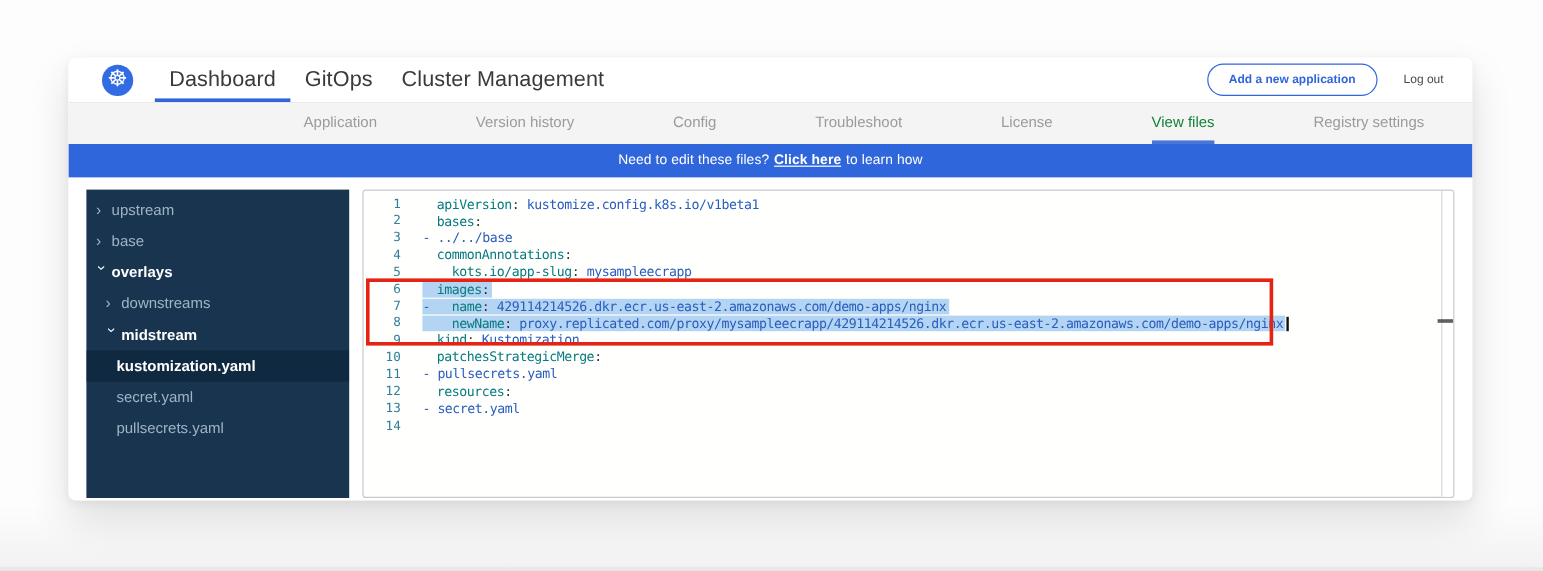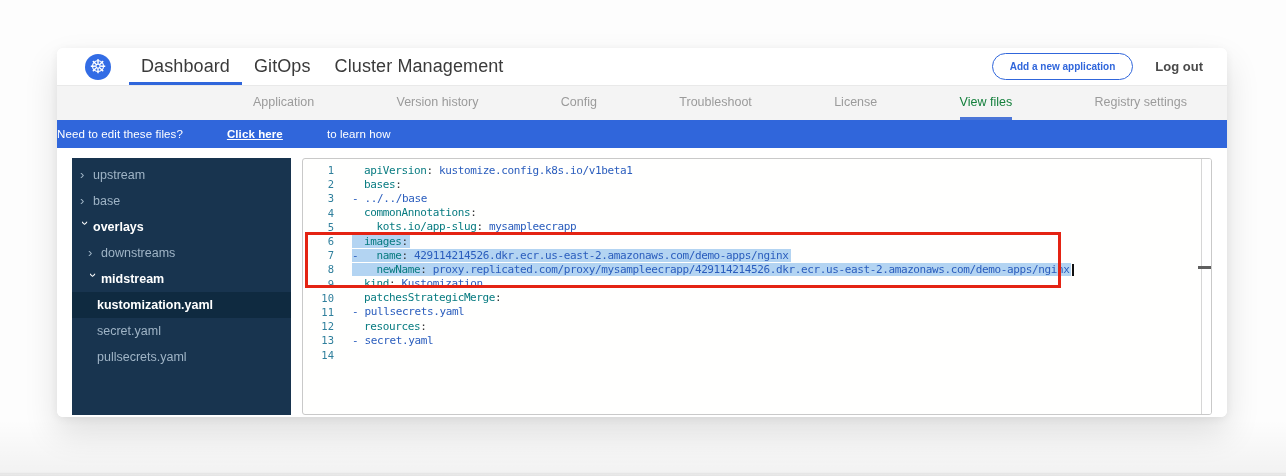--- a/index.html
+++ b/index.html
@@ -38,36 +38,36 @@
     cursor:pointer; white-space:nowrap;
   }
   .topnav-tab.active { border-bottom-color: var(--accent-blue); }
   .topnav-spacer { flex:1; }
   .add-app-btn {
     height:27px; padding:0 17px; border:1px solid var(--accent-blue);
     border-radius:15px; background:#fff; color:var(--accent-blue);
     font-size:10px; font-weight:700; line-height:25px; white-space:nowrap; cursor:pointer;
     font-family:"Liberation Sans",sans-serif;
   }
-  .logout { margin:0 24px 0 22px; font-size:13px; color:#4a4a4a; cursor:pointer; white-space:nowrap;font-weight:bold; }
+  .logout { margin:0 24px 0 22px; font-size:10px; color:#4a4a4a; cursor:pointer; white-space:nowrap; }
   
   .subnav {
     height:34px; background:#f4f4f4; display:flex; padding-left:196px;justify-content:space-between;
   }
   .subnav-tab {
     height:100%; display:flex; align-items:center; margin-right:40px;
     font-size:12.5px; color:#9b9b9b; border-bottom:3px solid transparent;
     cursor:pointer; white-space:nowrap;
   }
   .subnav-tab.active { color:#15803d; border-bottom-color:#4b76d8; }
   
   .banner {
     height:28px; background:var(--banner-blue); color:#fff;
-    display:flex; align-items:center; justify-content:flex-start;
-    font-size:11.5px; letter-spacing:.1px;gap:40px;
+    display:flex; align-items:center; justify-content:center;
+    font-size:11.5px; letter-spacing:.1px;
   }
   .banner a { color:#fff; font-weight:700; text-decoration:underline; cursor:pointer; margin:0 4px; }
   
   .content { position:relative; height:269px; background:#fff; }
   .filetree {
     position:absolute; left:15px; top:10px; width:219px; bottom:2px;
     background:var(--sidebar-navy); padding-top:4px; overflow:hidden;
   }
   .tree-row {
     height:26px; display:flex; align-items:center;

